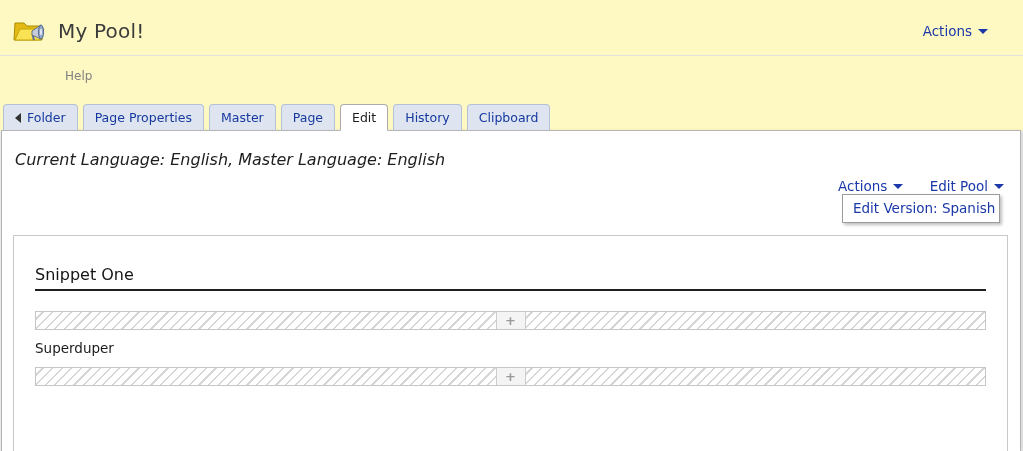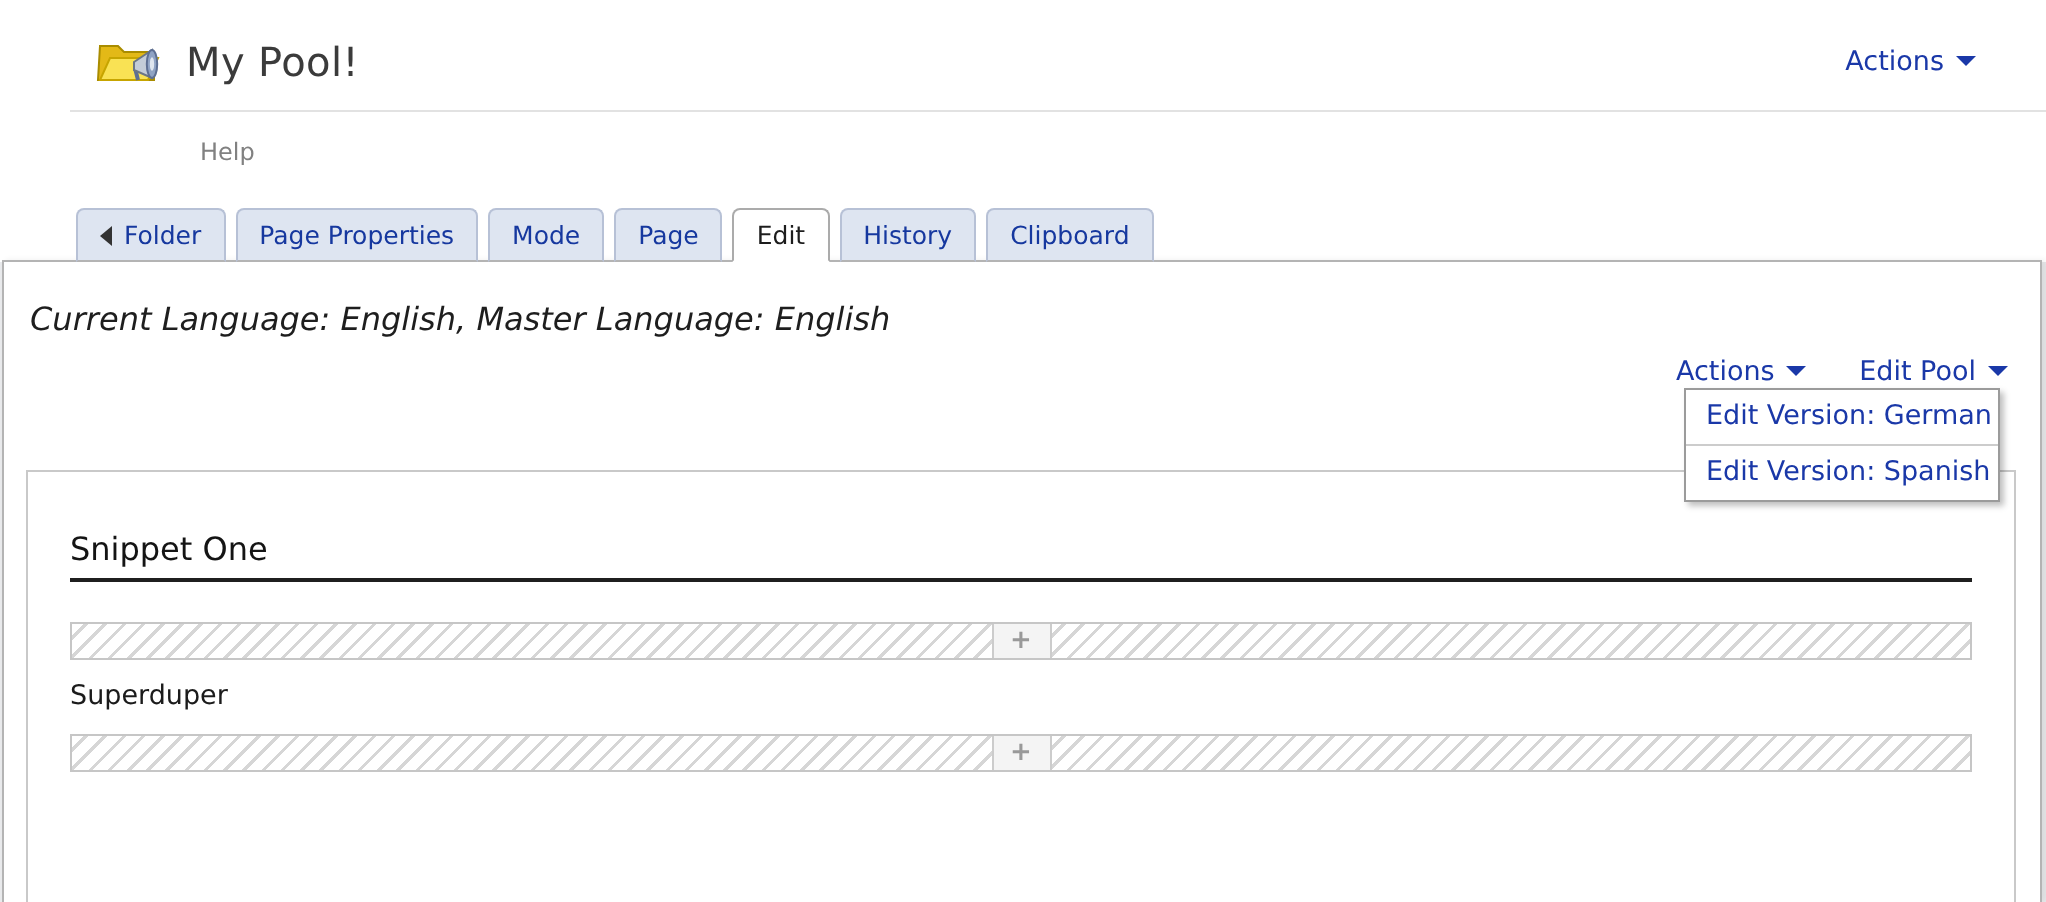--- a/index.html
+++ b/index.html
@@ -4,21 +4,21 @@
 <style>
   * { box-sizing: border-box; }
   html,body { margin:0; padding:0; }
   body {
     width:1023px; height:451px; overflow:hidden;
     background:#e9eaec;
     font-family:"DejaVu Sans","Liberation Sans",sans-serif;
     -webkit-font-smoothing:antialiased;
   }
   
-  .header { background:#ffffff;padding-left:35px; }
+  .header { background:#fef9c3; }
   .header-top {
     height:56px; display:flex; align-items:center;
     padding:6px 35px 0 12px; border-bottom:1px solid #e2e2e2;
   }
   .app-icon { width:34px; height:30px; margin-right:12px; flex:0 0 auto; }
   .page-title { font-size:20px; color:#3b3b3b; flex:1; letter-spacing:0.2px; }
   .hlink { color:#1a38a8; font-size:13.5px; text-decoration:none; cursor:pointer; white-space:nowrap; }
   .header-sub { padding:9px 0 0 65px; height:32px; }
   .help-link { color:#818181; font-size:12px; cursor:pointer; }
   
@@ -113,38 +113,37 @@
     </svg>
     <div class="page-title">My Pool!</div>
     <span class="hlink"><span>Actions</span><span class="caret"></span></span>
   </div>
   <div class="header-sub">
     <span class="help-link">Help</span>
   </div>
   <div class="tabs">
     <span class="tab"><span class="tri-left"></span><span>Folder</span></span>
     <span class="tab"><span>Page Properties</span></span>
-    <span class="tab"><span>Mode</span></span>
+    <span class="tab"><span>Master</span></span>
     <span class="tab"><span>Page</span></span>
     <span class="tab active"><span>Edit</span></span>
     <span class="tab"><span>History</span></span>
     <span class="tab"><span>Clipboard</span></span>
   </div>
 </div>
 
 <div class="panel">
   <div class="lang-note">Current Language: English, Master Language: English</div>
 
   <div class="mode-links">
     <span class="hlink"><span>Actions</span><span class="caret"></span></span>
     <span class="hlink"><span>Edit Pool</span><span class="caret"></span></span>
   </div>
 
   <div class="dropdown">
-    <div class="dropdown-item">Edit Version: German</div>
     <div class="dropdown-item">Edit Version: Spanish</div>
   </div>
 
   <div class="editor-box">
     <h1 class="snippet-heading">Snippet One</h1>
 
     <div class="slot-bar">
       <div class="slot-stripes"></div>
       <button class="slot-add">+</button>
       <div class="slot-stripes"></div>

